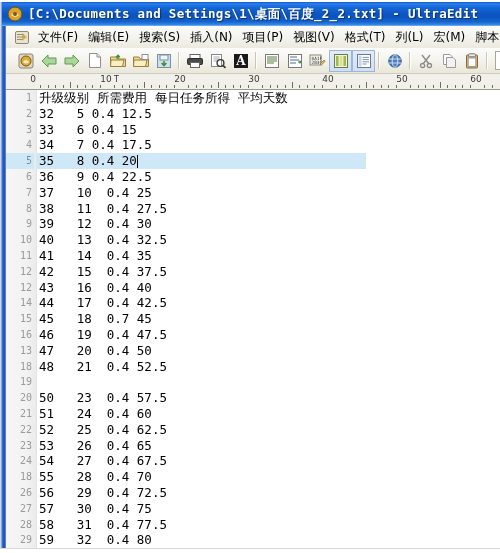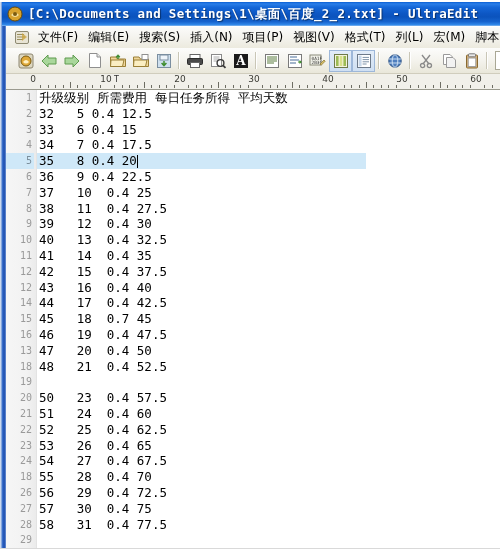--- a/index.html
+++ b/index.html
@@ -616,20 +616,21 @@
         <div class="code-line" style="top: 410.8px;">
           <span class="ln">27</span>
           <span class="lt">57   30  0.4 75</span>
         </div>
         <div class="code-line" style="top: 426.6px;">
           <span class="ln">28</span>
           <span class="lt">58   31  0.4 77.5</span>
         </div>
         <div class="code-line" style="top: 442.4px;">
           <span class="ln">29</span>
+          <span class="lt">59   32  0.4 80</span>
         </div>
       </div>
     <div id="caret" style="top: 64.8px; left: 130.844px;"></div>
   </div>
 
   <div id="watermark">三联</div>
   <div id="bottom-edge"></div>
 </div>
 
 </body></html>

